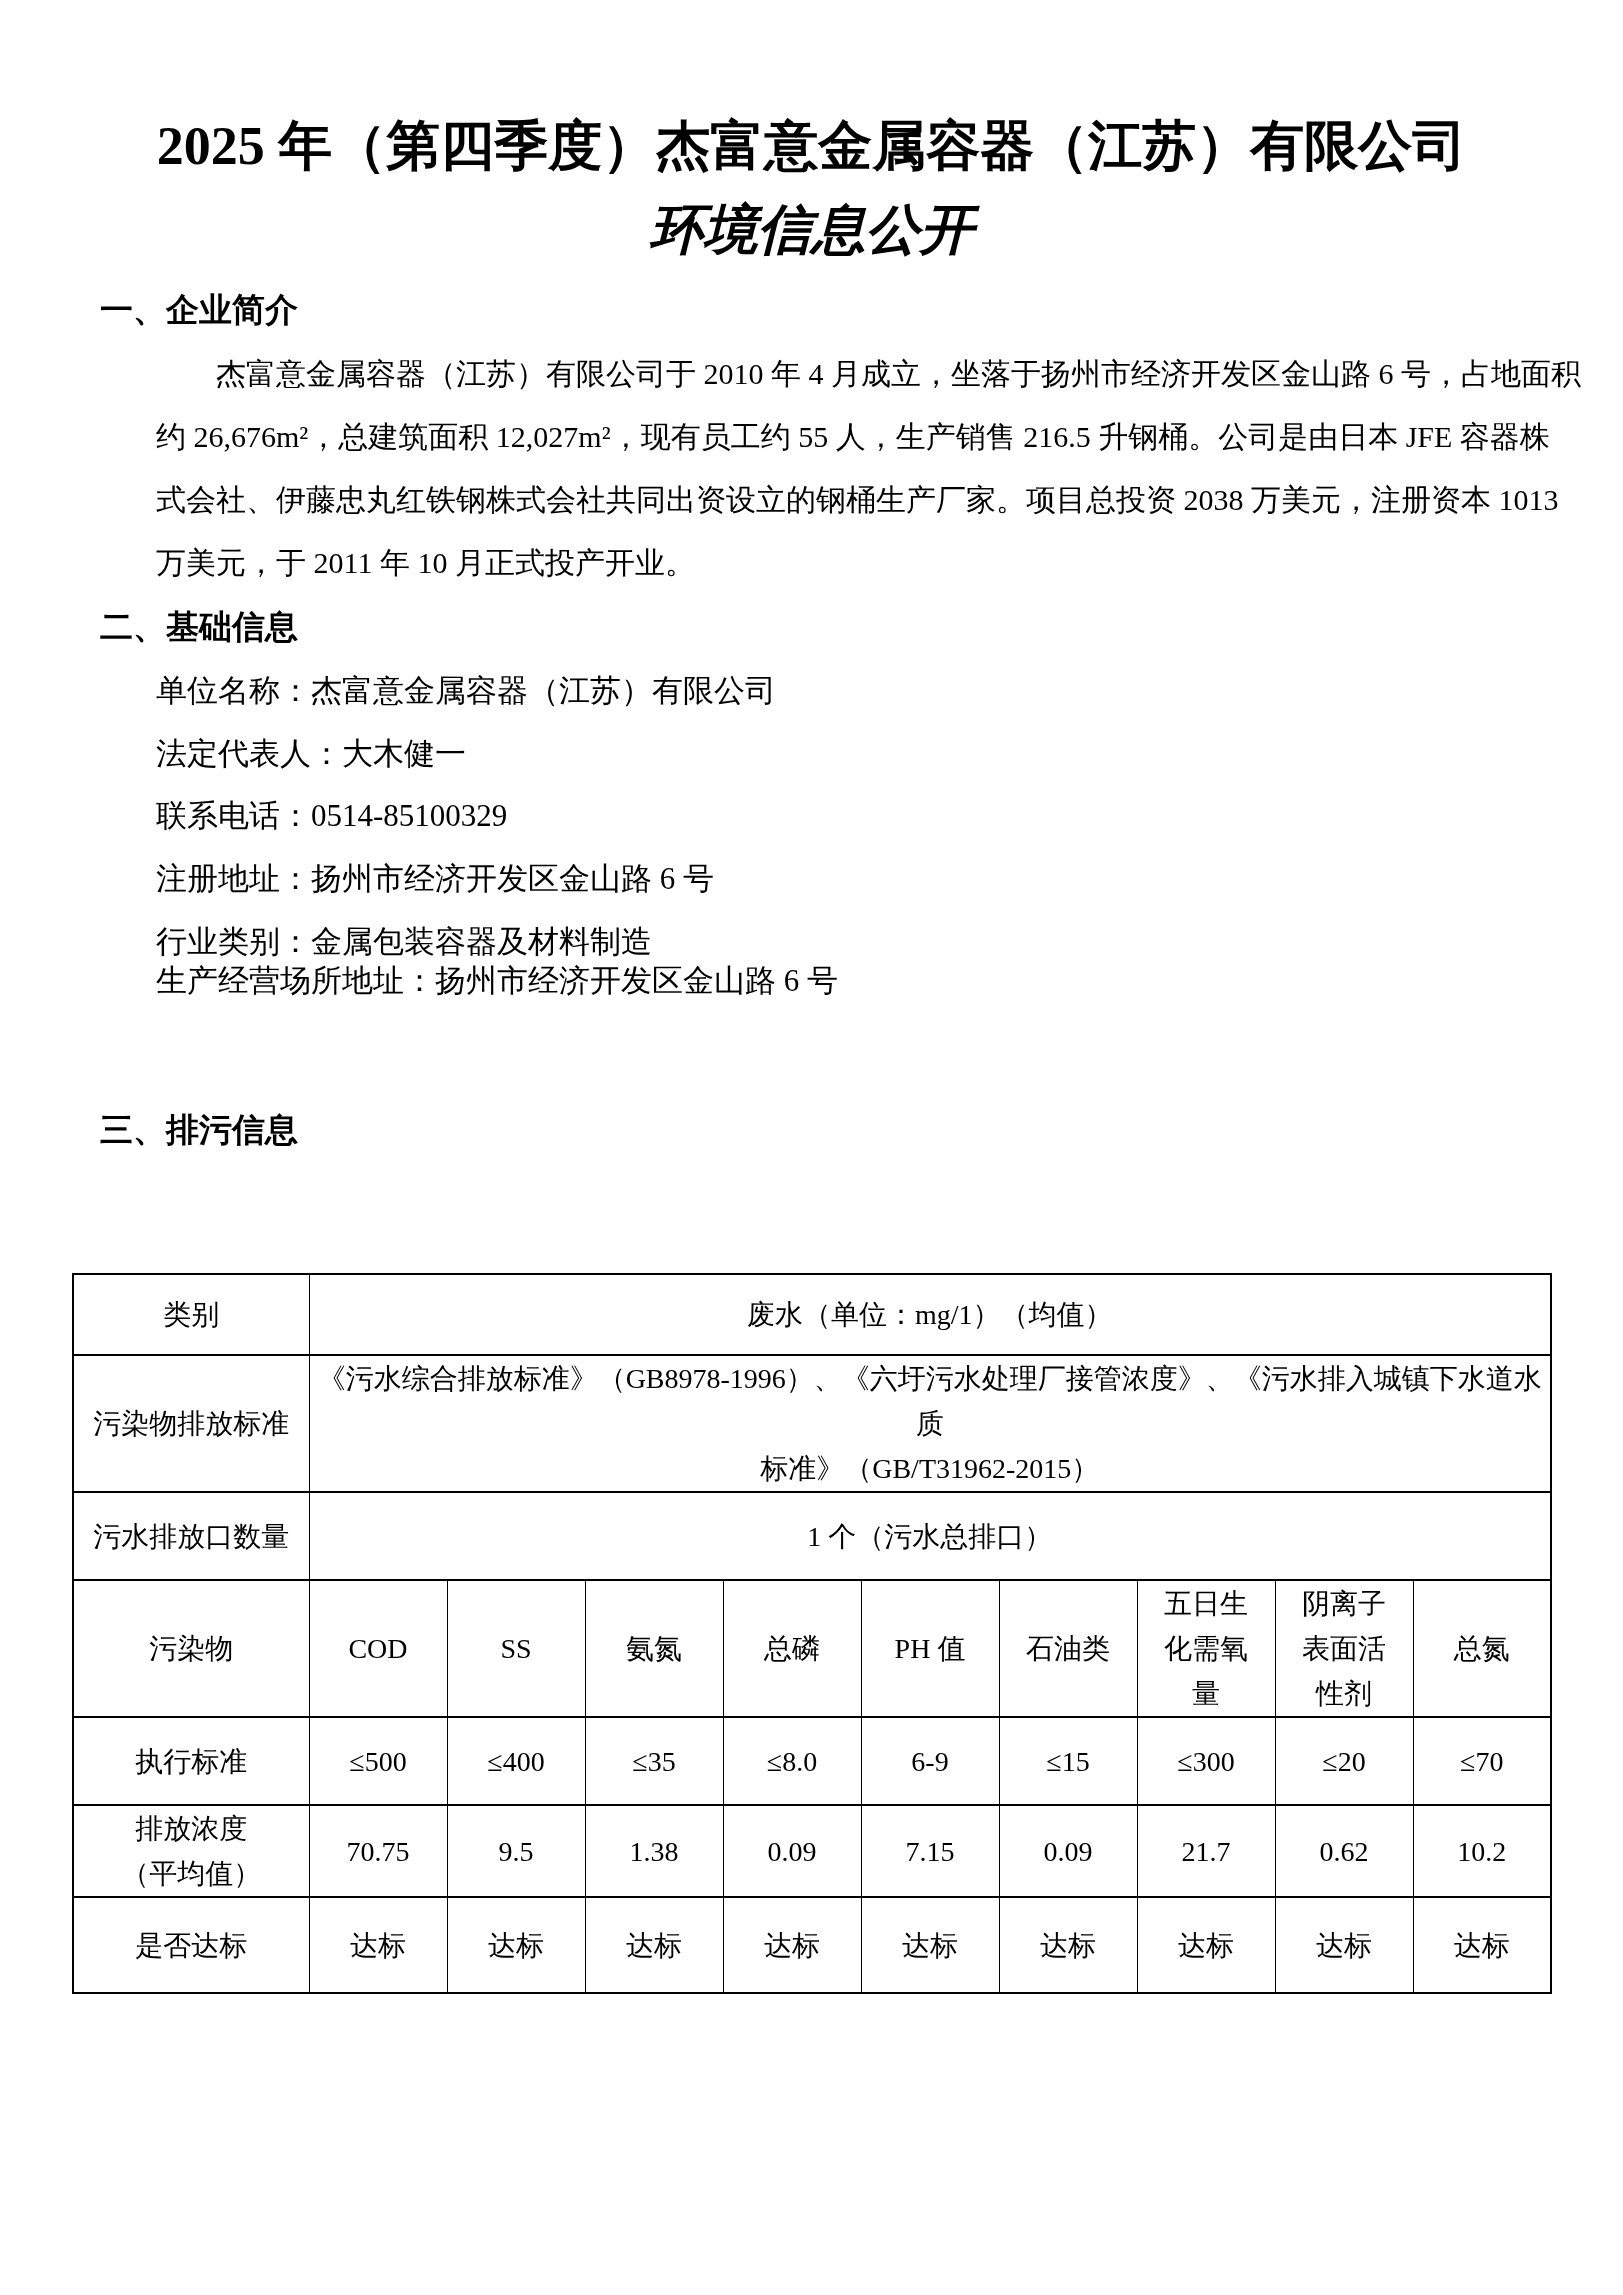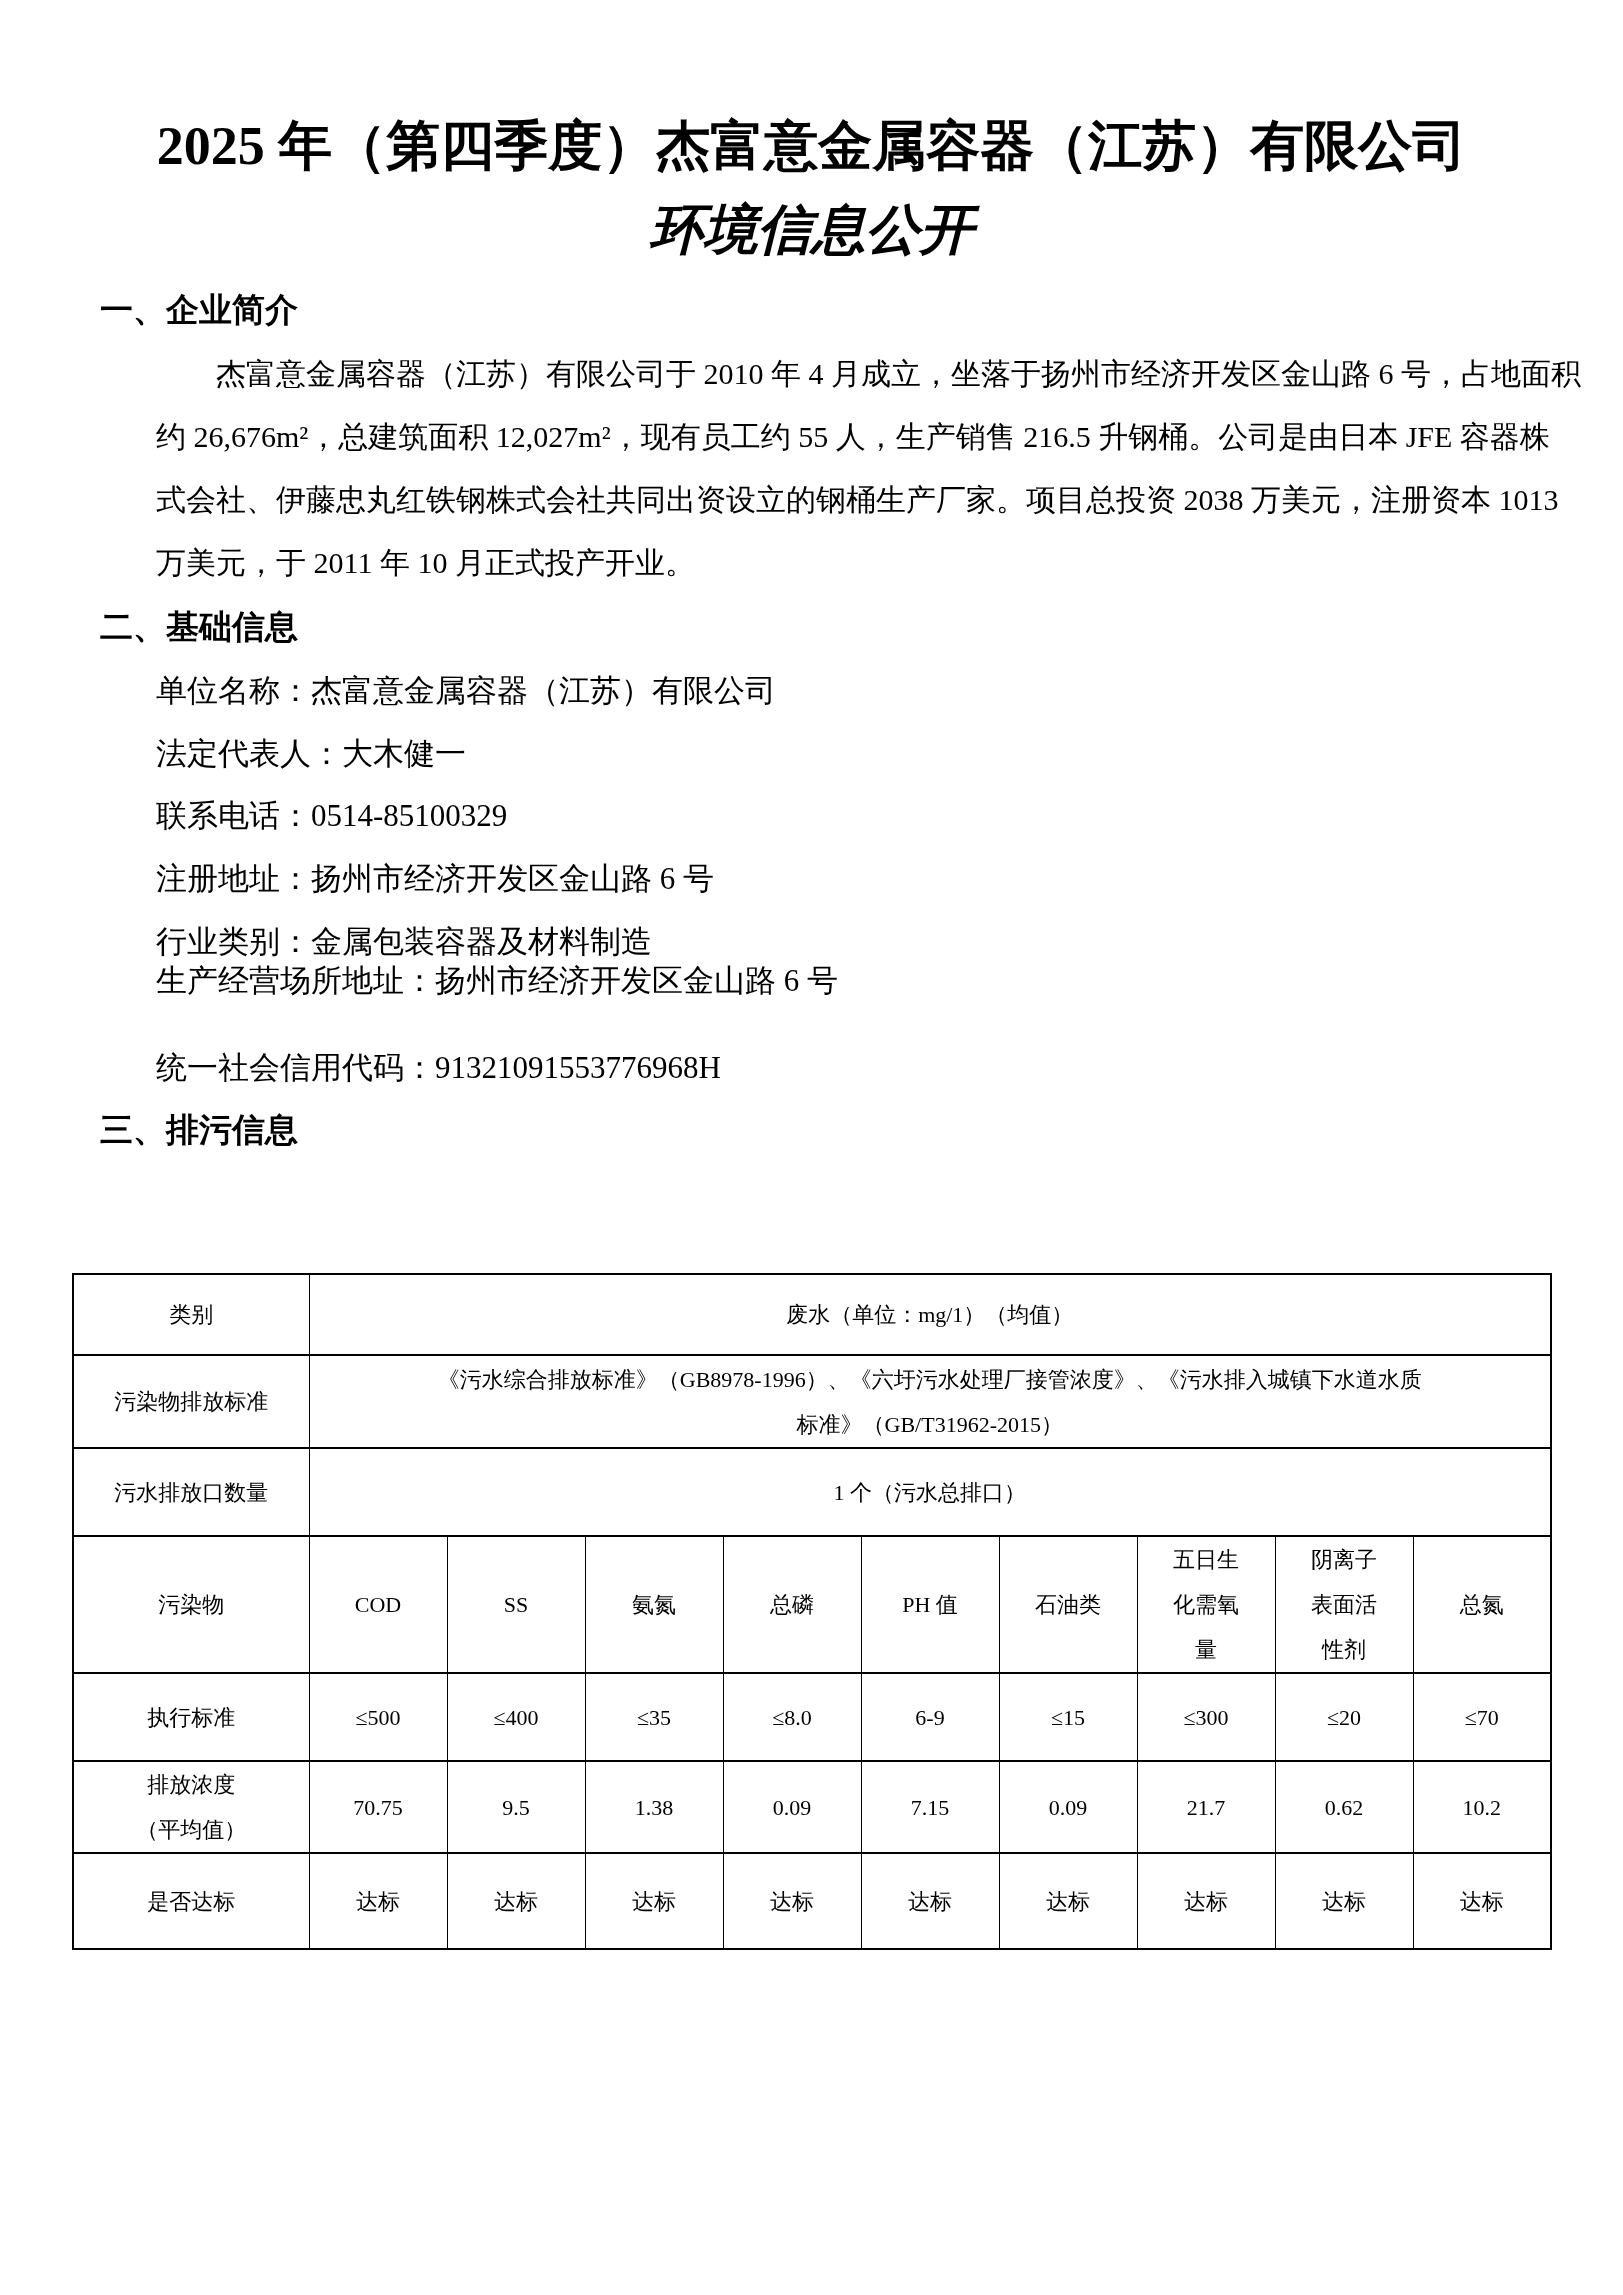--- a/index.html
+++ b/index.html
@@ -29,21 +29,21 @@
   .info-item{
     left:156px;font-size:31px;line-height:41px;
   }
   .subhead{
     left:99px;font-size:31px;font-weight:bold;line-height:41px;
   }
   table.env{
     position:absolute;left:72px;top:1273px;
     width:1474px;
     border-collapse:collapse;table-layout:fixed;
-    font-size:22px;
+    font-size:28px;
   }
   table.env td{
     border:1px solid #000;
     border-top-width:2px;border-bottom-width:2px;
     text-align:center;vertical-align:middle;
     padding:0 3.1px;
     line-height:45px;
     white-space:pre-line;
     overflow:hidden;
   }
@@ -67,21 +67,20 @@
   </div>
 
   <div class="abs sec-head" style="top:607px;">二、基础信息</div>
 
   <div class="abs info-item" style="top:670px;">单位名称：杰富意金属容器（江苏）有限公司</div>
   <div class="abs info-item" style="top:733px;">法定代表人：大木健一</div>
   <div class="abs info-item" style="top:795px;">联系电话：0514-85100329</div>
   <div class="abs info-item" style="top:858px;">注册地址：扬州市经济开发区金山路 6 号</div>
   <div class="abs info-item" style="top:921px;">行业类别：金属包装容器及材料制造</div>
   <div class="abs info-item" style="top:960px;">生产经营场所地址：扬州市经济开发区金山路 6 号</div>
-  <div class="abs info-item" style="top:1047px;">统一社会信用代码：91321091553776968H</div>
 
   <div class="abs sec-head" style="top:1110px;">三、排污信息</div>
 
   <table class="env">
     <colgroup>
       <col style="width:236px">
       <col style="width:138px">
         <col style="width:138px">
         <col style="width:138px">
       <col style="width:138px">

